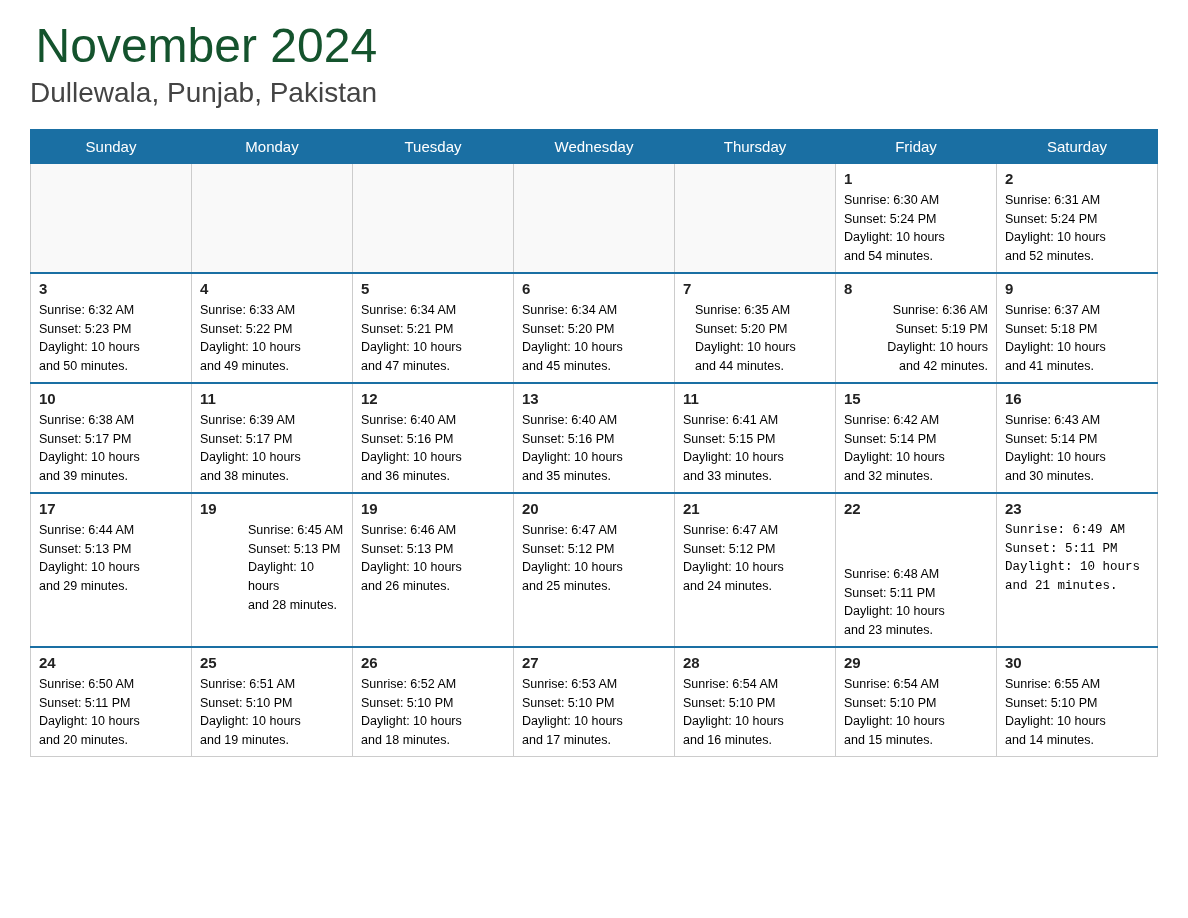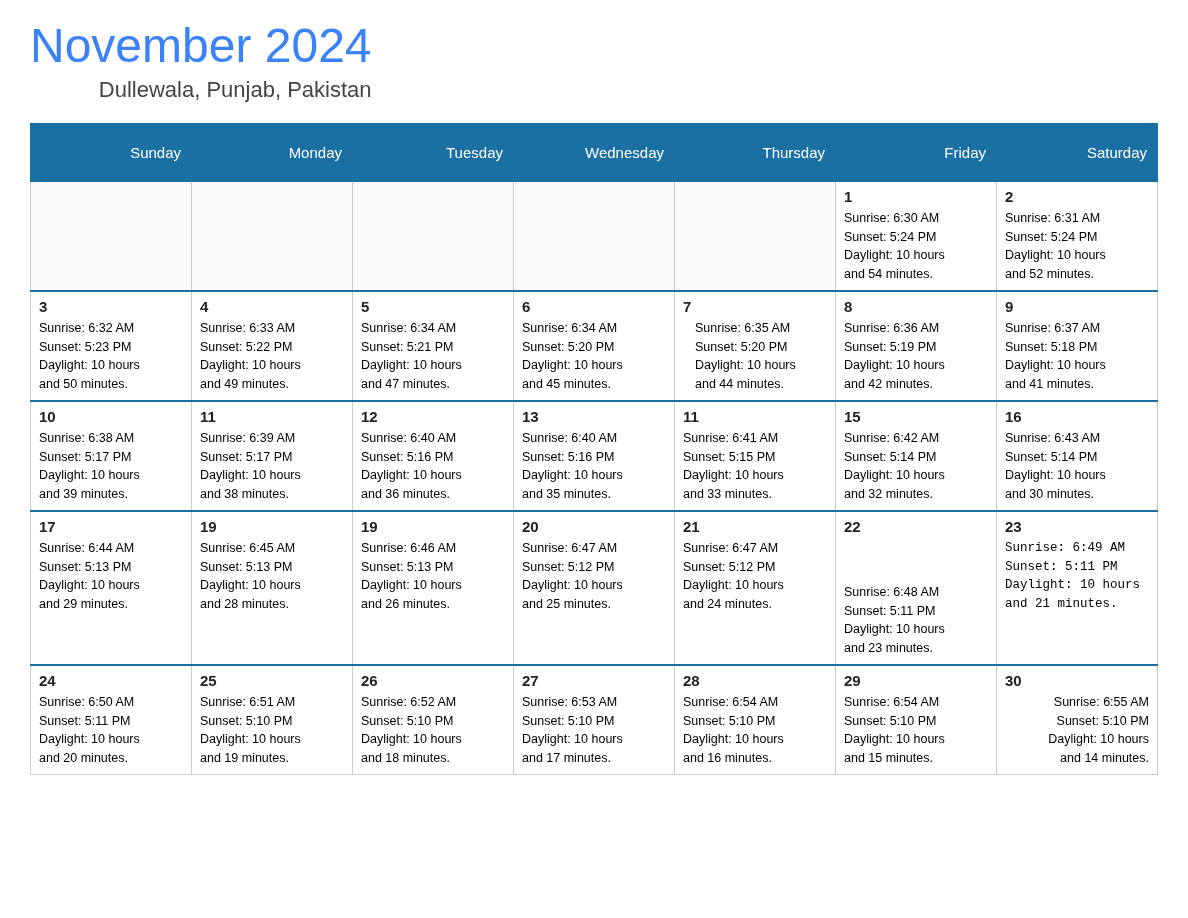--- a/index.html
+++ b/index.html
@@ -37,38 +37,38 @@
       display: block;
       margin-top: -2px;
       margin-left: 4px;
     }
     .title-section {
       text-align: right;
     }
     .month-title {
       font-size: 48px;
       font-weight: normal;
-      color: #3b82f6;
+      color: #14532d;
       line-height: 1.1;
     }
     .location {
-      font-size: 22px;
+      font-size: 28px;
       color: #444;
       margin-top: 4px;
     }
     .calendar {
       width: 100%;
       border-collapse: collapse;
       border: 1px solid #ccc;
     }
     .calendar th {
       background-color: #1a6fa3;
       color: white;
-      padding: 20px 10px;
-      text-align: right;
+      padding: 8px 10px;
+      text-align: center;
       font-size: 15px;
       font-weight: normal;
       border: 1px solid #1a6fa3;
     }
     .calendar td {
       vertical-align: top;
       padding: 6px 8px;
       border: 1px solid #ccc;
       width: calc(100% / 7);
       min-height: 110px;
@@ -177,21 +177,21 @@
         </td>
         <td>
           <span class="day-number">7</span>
           <div class="day-info" style="white-space: pre-line; margin-left: 12px;">Sunrise: 6:35 AM
 Sunset: 5:20 PM
 Daylight: 10 hours
 and 44 minutes.</div>
         </td>
         <td>
           <span class="day-number">8</span>
-          <div class="day-info" style="white-space: pre-line;">Sunrise: 6:36 AM
+          <div class="day-info" style="white-space: pre-line; text-align: right;">Sunrise: 6:36 AM
 Sunset: 5:19 PM
 Daylight: 10 hours
 and 42 minutes.</div>
         </td>
         <td>
           <span class="day-number">9</span>
           <div class="day-info" style="white-space: pre-line;">Sunrise: 6:37 AM
 Sunset: 5:18 PM
 Daylight: 10 hours
 and 41 minutes.</div>
@@ -251,21 +251,21 @@
       <tr class="week-row">
         <td>
           <span class="day-number">17</span>
           <div class="day-info" style="white-space: pre-line;">Sunrise: 6:44 AM
 Sunset: 5:13 PM
 Daylight: 10 hours
 and 29 minutes.</div>
         </td>
         <td>
           <span class="day-number">19</span>
-          <div class="day-info" style="white-space: pre-line;">Sunrise: 6:45 AM
+          <div class="day-info" style="white-space: pre-line; margin-left: 48px;">Sunrise: 6:45 AM
 Sunset: 5:13 PM
 Daylight: 10 hours
 and 28 minutes.</div>
         </td>
         <td>
           <span class="day-number">19</span>
           <div class="day-info" style="white-space: pre-line;">Sunrise: 6:46 AM
 Sunset: 5:13 PM
 Daylight: 10 hours
 and 26 minutes.</div>
@@ -337,20 +337,20 @@
         </td>
         <td>
           <span class="day-number">29</span>
           <div class="day-info" style="white-space: pre-line;">Sunrise: 6:54 AM
 Sunset: 5:10 PM
 Daylight: 10 hours
 and 15 minutes.</div>
         </td>
         <td>
           <span class="day-number">30</span>
-          <div class="day-info" style="white-space: pre-line; text-align: right;">Sunrise: 6:55 AM
+          <div class="day-info" style="white-space: pre-line;">Sunrise: 6:55 AM
 Sunset: 5:10 PM
 Daylight: 10 hours
 and 14 minutes.</div>
         </td>
       </tr>
     </tbody>
 </table>
 
 </body></html>

